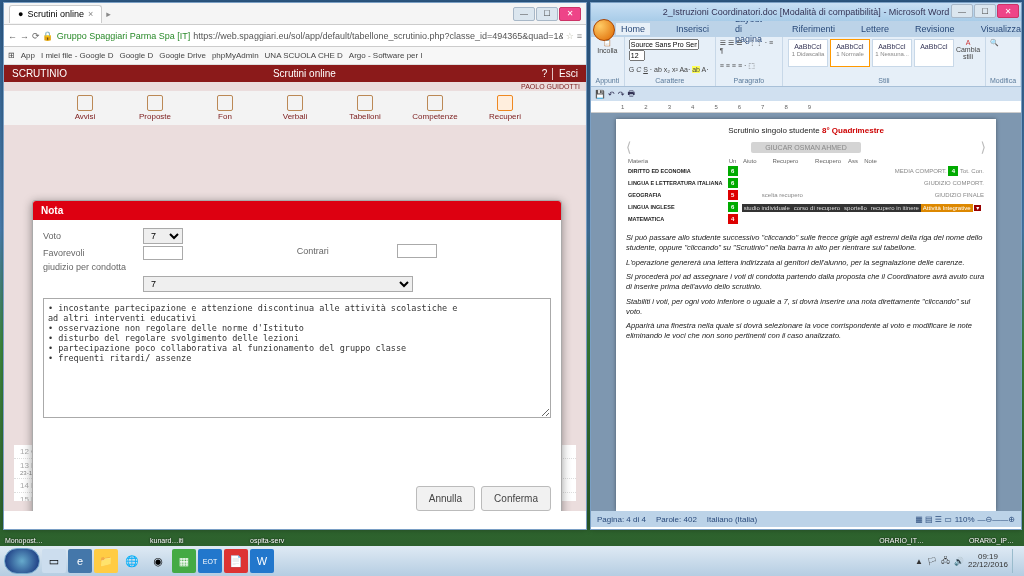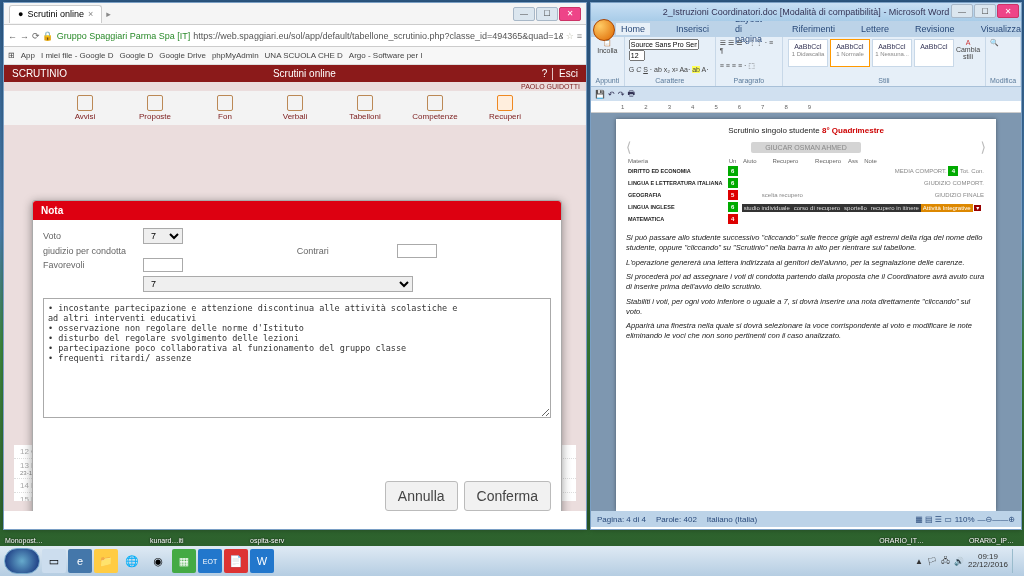--- a/index.html
+++ b/index.html
@@ -31,21 +31,21 @@
 .modal-body { padding: 6px 10px; font-size: 9px; color: #666; flex: 1; display: flex; flex-direction: column; }
 .modal-title { text-align: center; font-weight: bold; color: #444; margin: 4px 0 6px; font-size: 11px; }
 .form-row { display: flex; align-items: center; margin: 2px 0; font-size: 9px; }
 .form-row label { width: 100px; }
 .form-row select, .form-row input { border: 1px solid #aaa; font-size: 9px; padding: 1px 3px; }
 .sel7 { width: 40px; }
 .selwide { width: 270px; }
 .inps { width: 40px; }
 .txtarea { width: 100%; height: 120px; border: 1px solid #aaa; font-family: Consolas, monospace; font-size: 8.5px; padding: 4px; color: #333; margin-top: 4px; resize: both; overflow: auto; }
 .modal-btns { display: flex; gap: 6px; justify-content: flex-end; padding: 8px 10px; }
-.modal-btns button { padding: 6px 12px; font-size: 14px; border: 1px solid #bbb; background: #f1f1f1; border-radius: 3px; color: #444; }
+.modal-btns button { padding: 6px 12px; font-size: 10px; border: 1px solid #bbb; background: #f1f1f1; border-radius: 3px; color: #444; }
 
 .word-titlebar { height: 18px; background: linear-gradient(180deg, #c8dff4, #a8cce8); display: flex; align-items: center; justify-content: center; font-size: 9px; color: #335; position: relative; }
 .ribbon-tabs { height: 16px; background: #bcd3e8; display: flex; font-size: 9px; color: #2a4a7a; padding-left: 25px; align-items: center; gap: 26px; }
 .ribbon-tabs .tb { }
 .ribbon-tabs .tb.act { background: #e8f0f8; padding: 1px 5px; }
 .ribbon-body { height: 50px; background: #e6eff8; border-bottom: 1px solid #a8c0d8; display: flex; font-size: 7px; color: #444; }
 .ribbon-grp { border-right: 1px solid #c8d8e8; padding: 2px 4px; display: flex; flex-direction: column; justify-content: space-between; }
 .ribbon-grp .lbl { text-align: center; color: #5a7a9a; font-size: 7px; }
 .style-box { display: inline-block; width: 40px; height: 28px; border: 1px solid #c8d8e8; background: #fff; font-size: 7px; text-align: center; padding-top: 3px; color: #335; margin: 0 1px; }
 .qat { height: 14px; background: #d0e0f0; display: flex; align-items: center; gap: 3px; padding: 0 4px; font-size: 8px; color: #335; }
@@ -164,25 +164,25 @@
     <div class="modal">
       <div class="modal-hdr">Nota</div>
       <div class="modal-body">
         <div style="display:flex; gap:10px;">
           <div style="width:48%;">
             <div class="form-row">
                 <label>Voto</label>
               <select class="sel7"><option>7</option></select>
               </div>
             <div class="form-row">
-                <label>giudizio per condotta</label>
+                <label>Favorevoli</label>
+              <input class="inps" style="">
               </div>
             <div class="form-row">
-                <label>Favorevoli</label>
-              <input class="inps" style="">
+                <label>giudizio per condotta</label>
               </div>
           </div>
           <div style="width:48%;">
             <div class="form-row" style="height:14px;"></div>
             <div class="form-row">
                 <label>Contrari</label>
               <input class="inps" style="">
               </div>
           </div>
         </div>

